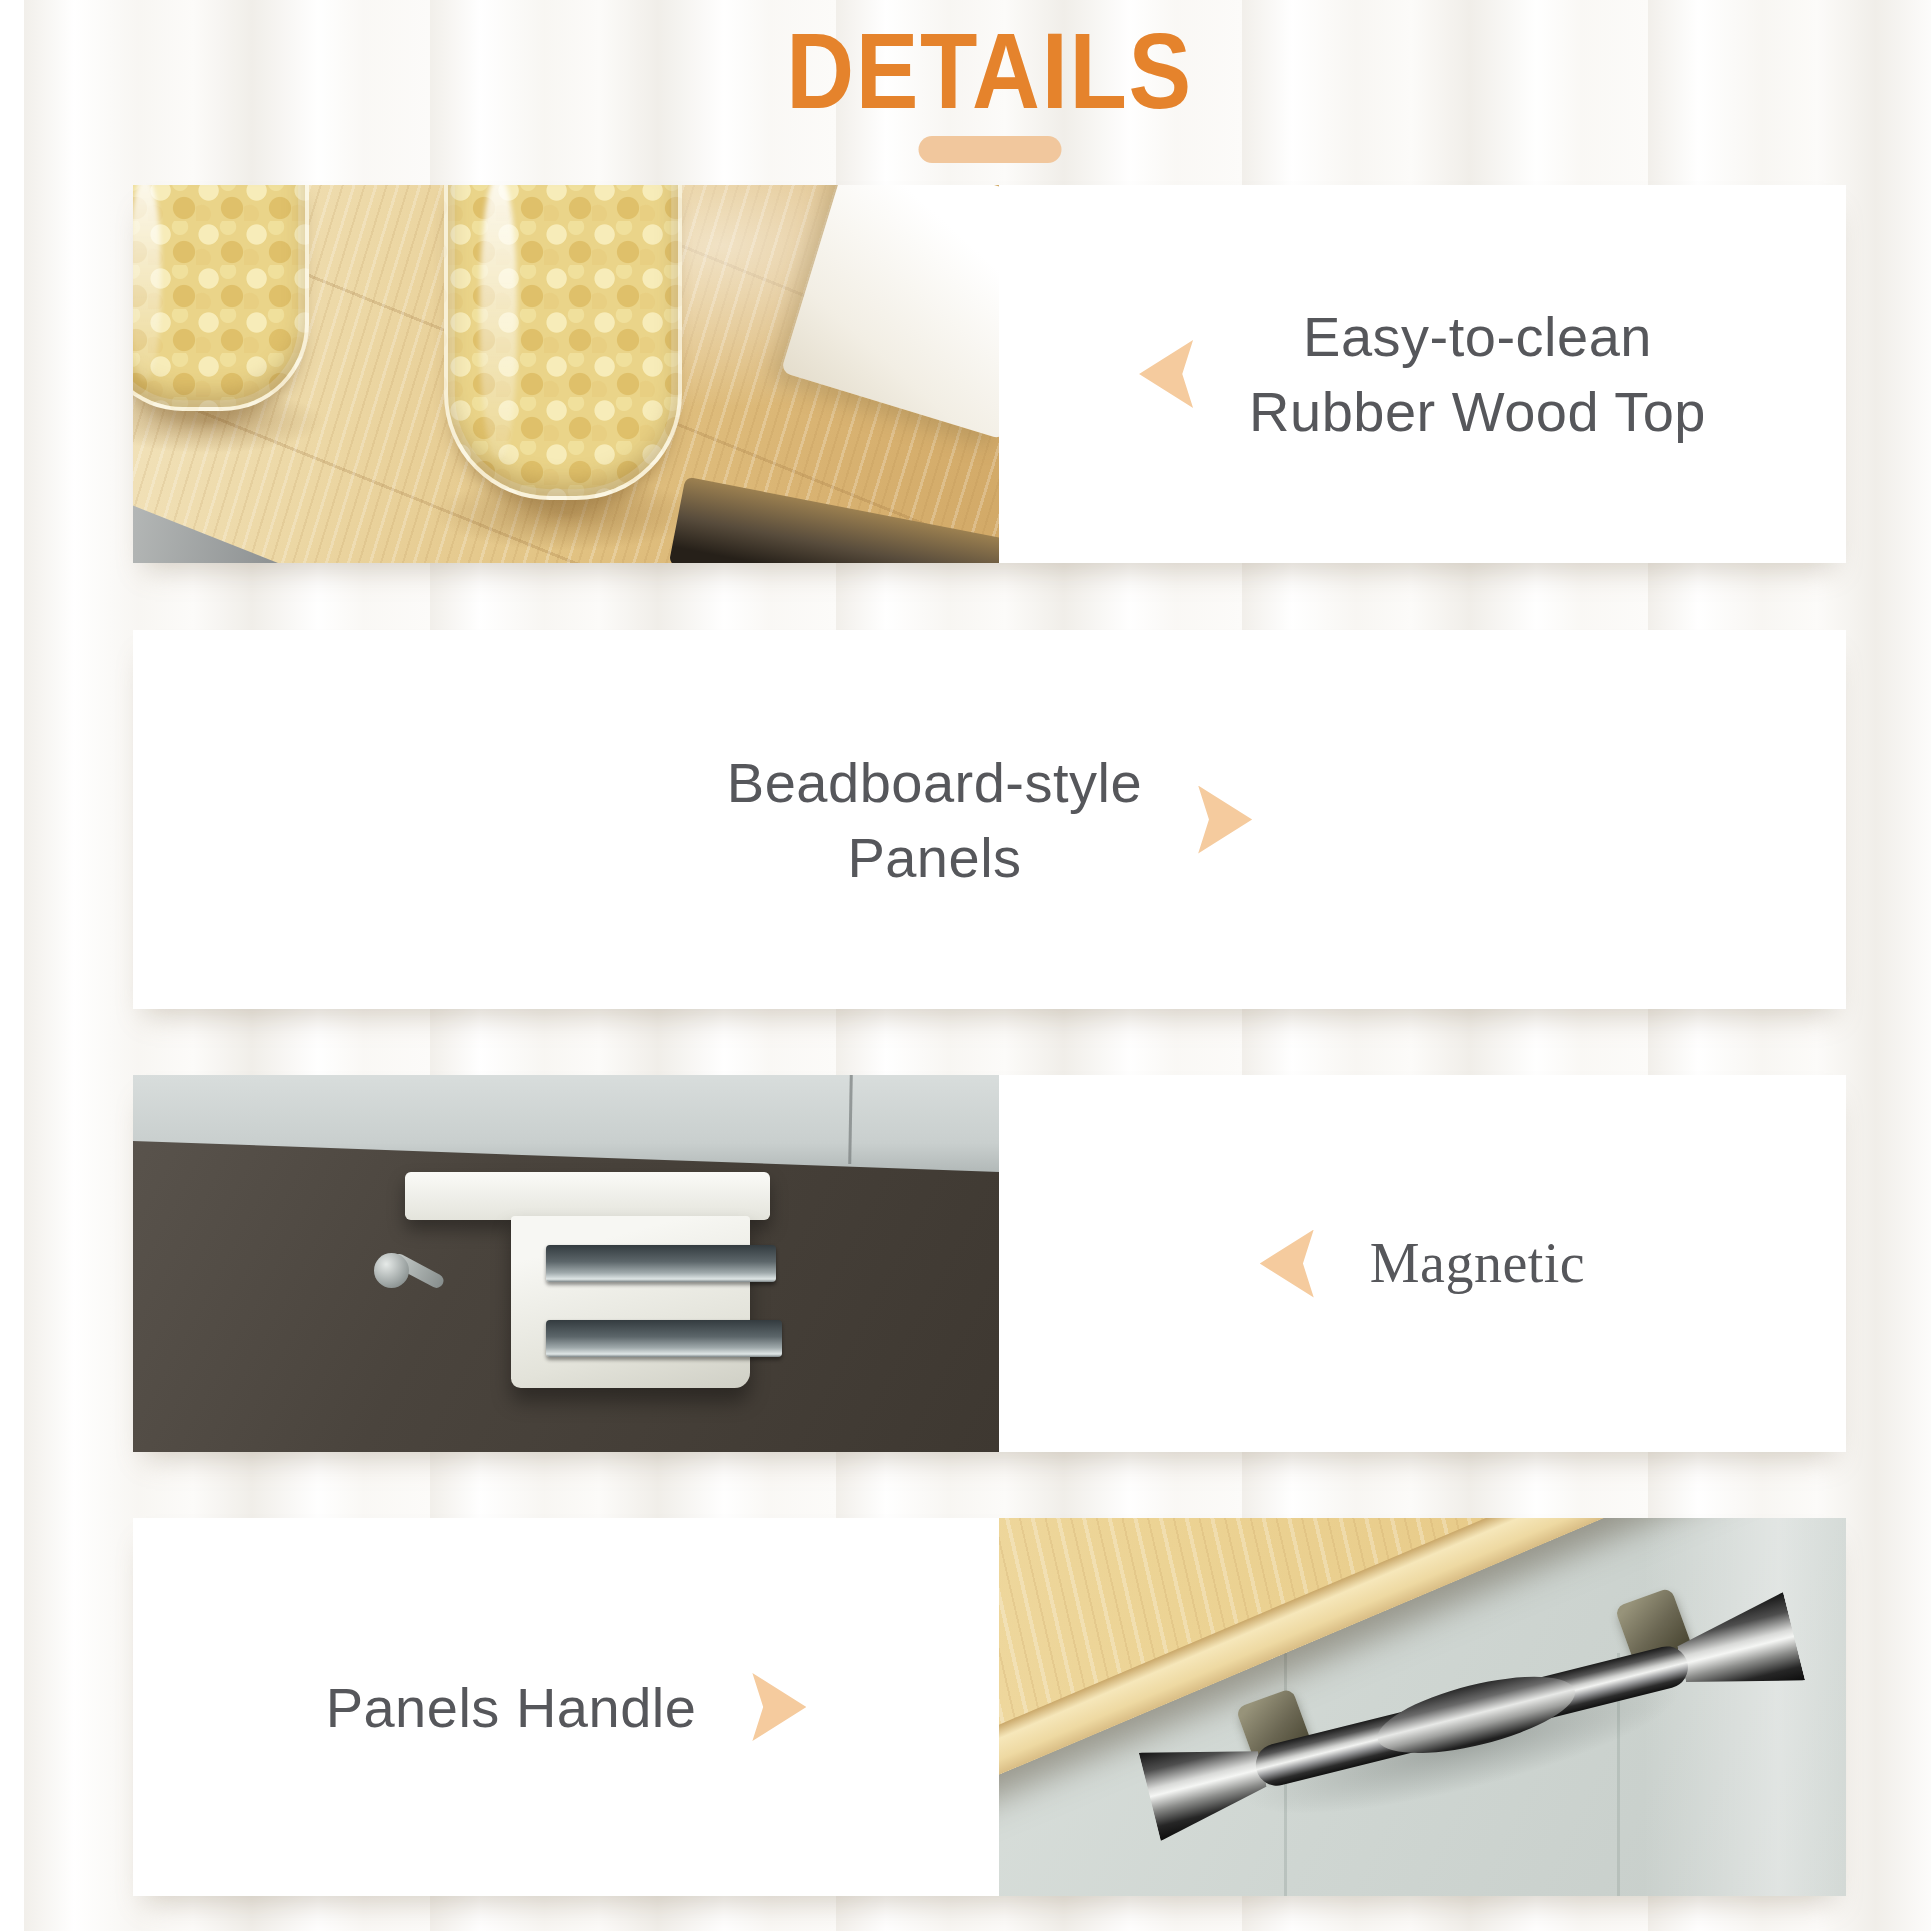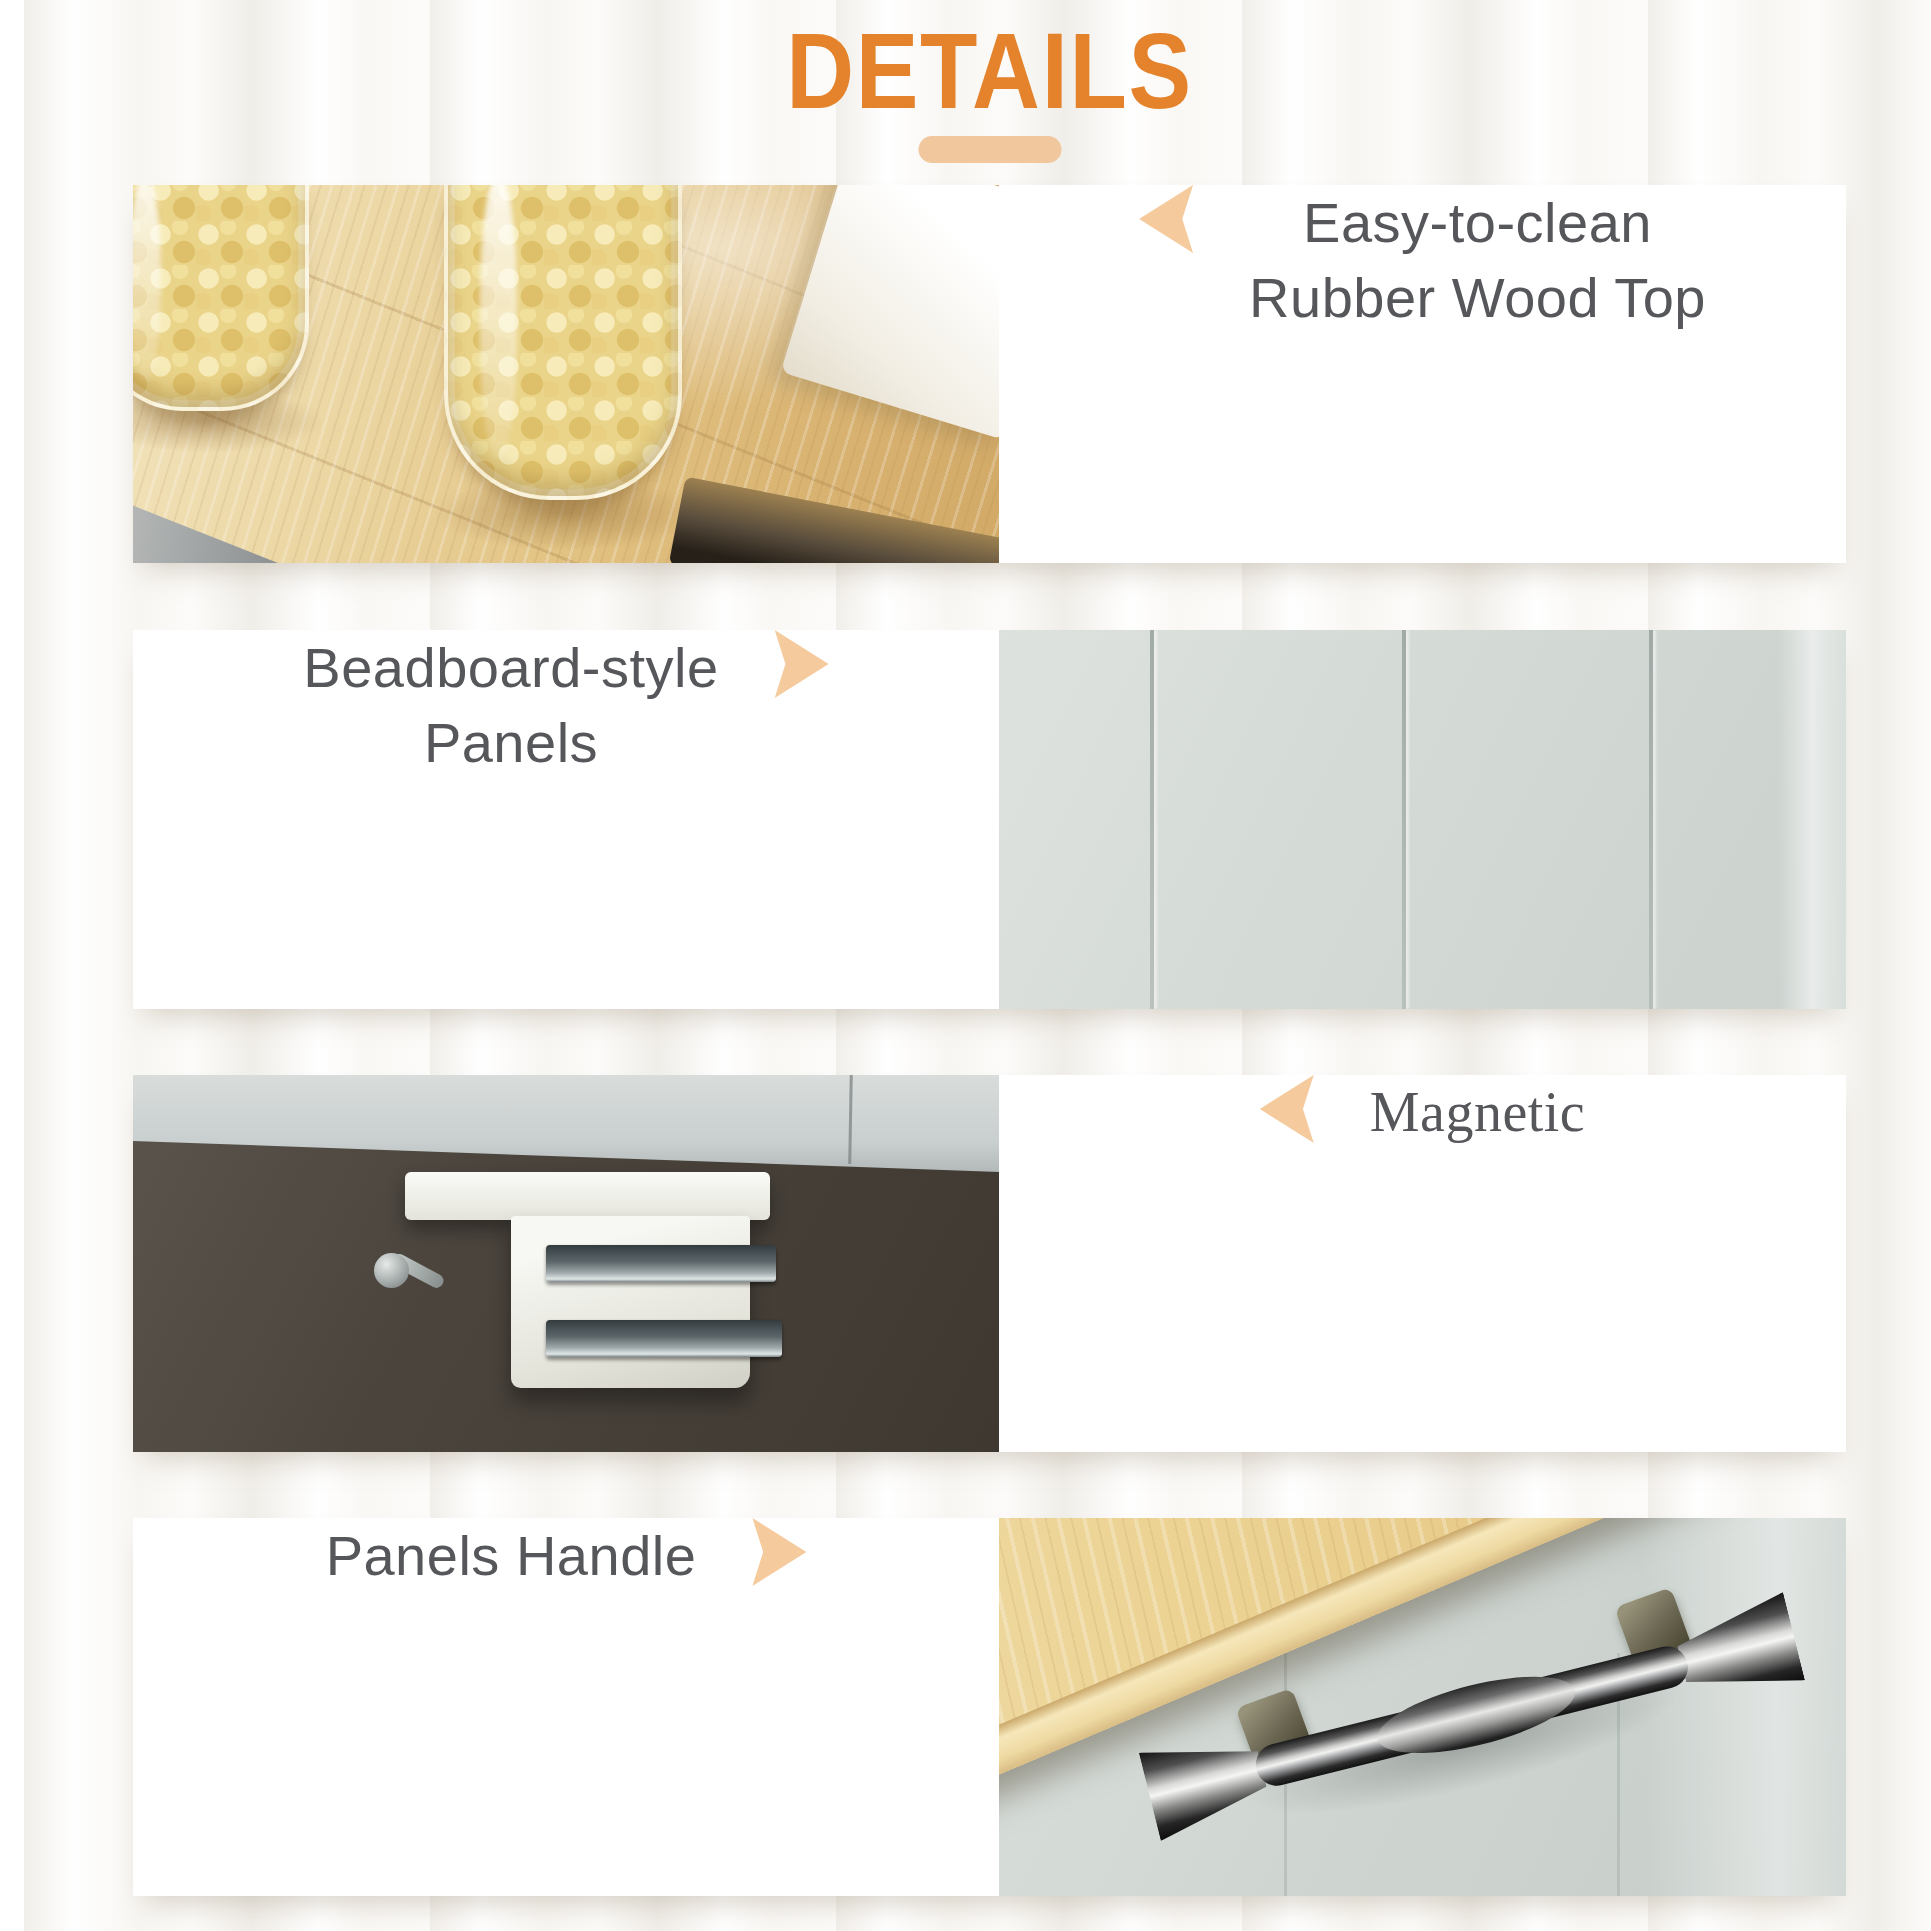--- a/index.html
+++ b/index.html
@@ -17,27 +17,27 @@
   
   .page-title{position:absolute;left:0;right:0;top:7.7px;margin:0;text-align:center;
     font-size:108px;line-height:126px;font-weight:700;letter-spacing:1.9px;
     color:var(--title-orange,#E5832C);transform:scaleX(0.87);}
   .title-underline{position:absolute;top:136px;left:50%;transform:translateX(-50%);
     width:143px;height:27px;border-radius:13.5px;background:var(--underline-peach,#F1C79D);}
   
   .row{position:absolute;left:109px;width:1713px;background:#fff;display:flex;
     box-shadow:0 17.4px 27px -11.6px rgba(150,135,110,0.38);}
   #row1{top:185px;height:378px;}
-  #row2{top:630px;height:379px;}
+  #row2{top:630px;height:379px;flex-direction:column;}
   #row3{top:1075px;height:377px;font-family:Liberation Serif, serif;}
   #row4{top:1518px;height:378px;}
   .photo{position:relative;overflow:hidden;flex:none;}
   .photo.w-left{width:866px;}
   .photo.w-right{width:847px;}
-  .panel{flex:1;display:flex;justify-content:center;gap:56px;}
+  .panel{flex:1;display:flex;align-items:center;justify-content:center;gap:56px;}
   .label{font-size:56px;line-height:75px;color:var(--label-gray,#56575B);
     text-align:center;letter-spacing:0.5px;}
   .label span{display:block;white-space:nowrap;}
   .arrow{width:54px;height:68px;flex:none;background:var(--arrow-peach,#F5CB9E);}
   .arrow.left{clip-path:polygon(100% 0, 0 50%, 100% 100%, 80% 50%);}
   .arrow.right{clip-path:polygon(0 0, 100% 50%, 0 100%, 20% 50%);}
   
   .photo-wood{background:
     radial-gradient(ellipse 415px 232px at 68% 16%, rgba(255,255,255,0.55), rgba(255,255,255,0) 70%),
     repeating-linear-gradient(107deg, rgba(255,255,255,0.22) 0 2.9px, rgba(255,255,255,0) 2.9px 10.6px,

